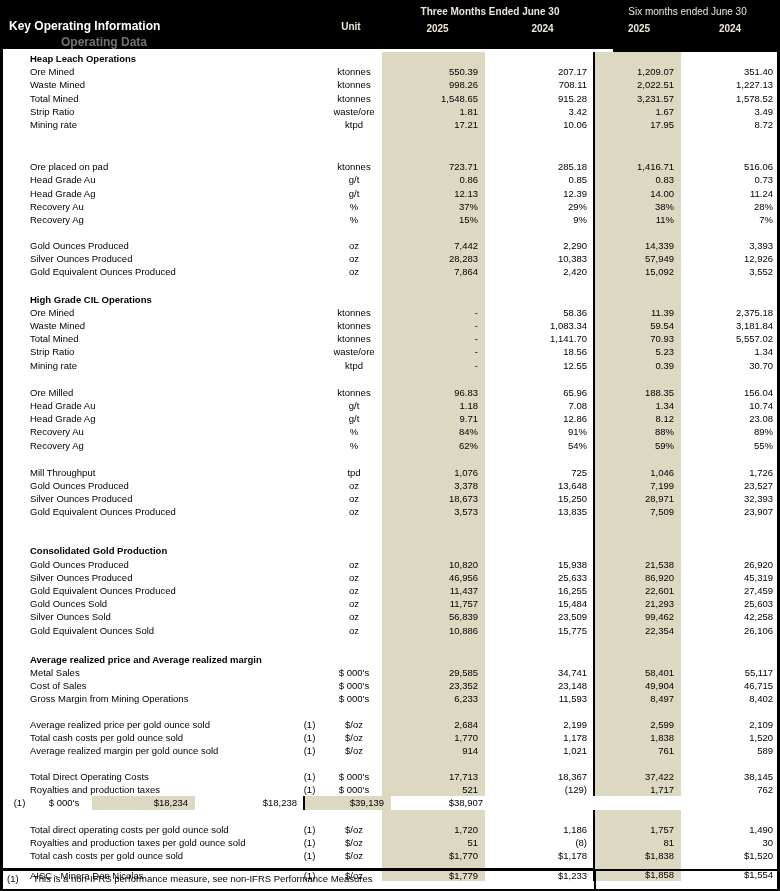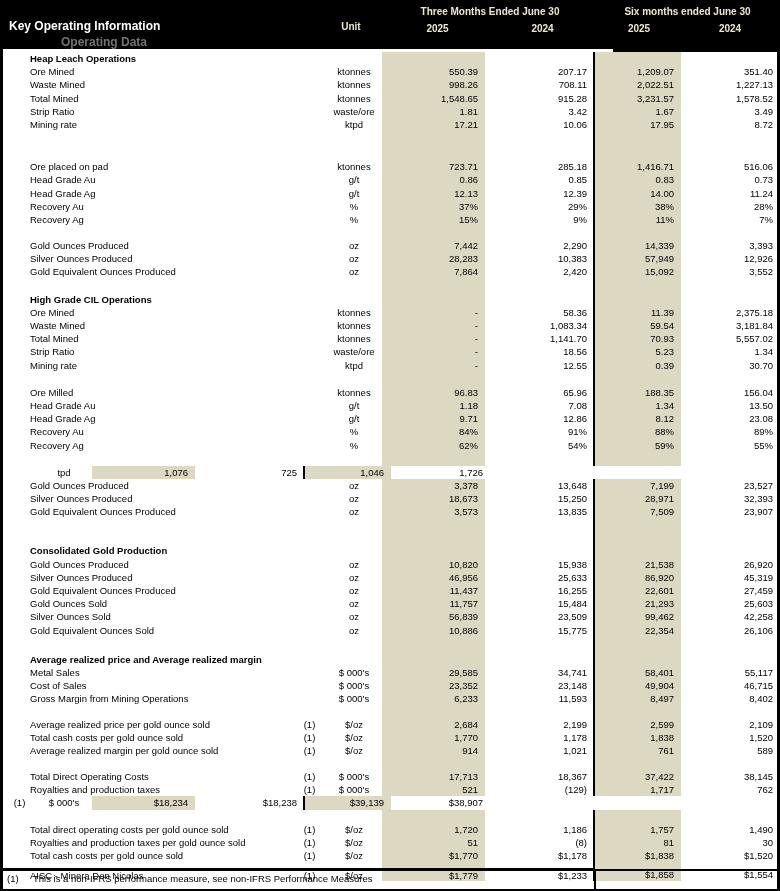--- a/index.html
+++ b/index.html
@@ -8,21 +8,21 @@
     background:#fff;border-left:3px solid #000;border-right:3px solid #000;border-bottom:2px solid #000;
     font-family:"Liberation Sans", sans-serif;display:flex;flex-direction:column;overflow:hidden;
   }
   
   .hdr{height:52px;background:#000;position:relative;flex:0 0 auto;}
   .hdr .t{position:absolute;white-space:nowrap;}
   .hdr-title{left:6px;top:19px;color:#fff;font-weight:bold;font-size:12px;}
   .hdr-subtitle{left:58px;top:35px;color:#737373;font-weight:bold;font-size:12px;}
   .hdr-unit{left:319px;top:21px;width:58px;text-align:center;color:#ece6d2;font-weight:bold;font-size:10px;}
   .grp1{left:382px;top:6px;width:210px;text-align:center;color:#ece6d2;font-weight:bold;font-size:10px;}
-  .grp2{left:592px;top:6px;width:185px;text-align:center;color:#ece6d2;font-weight:bold;font-size:10px;}
+  .grp2{left:592px;top:6px;width:185px;text-align:center;color:#ece6d2;font-weight:normal;font-size:10px;}
   .y11{left:382px;top:23px;width:105px;text-align:center;color:#ece6d2;font-weight:bold;font-size:10px;}
   .y12{left:487px;top:23px;width:105px;text-align:center;color:#ece6d2;font-weight:bold;font-size:10px;}
   .y21{left:592px;top:23px;width:88px;text-align:center;color:#ece6d2;font-weight:bold;font-size:10px;}
   .y22{left:680px;top:23px;width:94px;text-align:center;color:#ece6d2;font-weight:bold;font-size:10px;}
   .hdr-underline{position:absolute;left:0;bottom:0;width:610px;height:3px;background:#fff;}
   
   .tbody{flex:1 1 auto;display:flex;flex-direction:column;min-height:0;}
   .row{display:flex;height:13.2px;line-height:13.2px;font-size:9.5px;color:#000;flex:0 0 auto;}
   .cell{box-sizing:border-box;overflow:hidden;white-space:nowrap;}
   .c-label{width:290px;padding-left:27px;}
@@ -285,21 +285,21 @@
         <div class="cell c-v3">188.35</div>
         <div class="cell c-v4">156.04</div>
       </div>
       <div class="row">
         <div class="cell c-label">Head Grade Au</div>
         <div class="cell c-ref"></div>
         <div class="cell c-unit">g/t</div>
         <div class="cell c-v1">1.18</div>
         <div class="cell c-v2">7.08</div>
         <div class="cell c-v3">1.34</div>
-        <div class="cell c-v4">13.50</div>
+        <div class="cell c-v4">10.74</div>
       </div>
       <div class="row">
         <div class="cell c-label">Head Grade Ag</div>
         <div class="cell c-ref"></div>
         <div class="cell c-unit">g/t</div>
         <div class="cell c-v1">9.71</div>
         <div class="cell c-v2">12.86</div>
         <div class="cell c-v3">8.12</div>
         <div class="cell c-v4">23.08</div>
       </div>
@@ -324,20 +324,21 @@
       <div class="row" style="flex: 0 0 14px;">
         <div class="cell c-label"></div>
         <div class="cell c-ref"></div>
         <div class="cell c-unit"></div>
         <div class="cell c-v1"></div>
         <div class="cell c-v2"></div>
         <div class="cell c-v3"></div>
         <div class="cell c-v4"></div>
       </div>
       <div class="row">
+        <div class="cell c-label">Mill Throughput</div>
         <div class="cell c-ref"></div>
         <div class="cell c-unit">tpd</div>
         <div class="cell c-v1">1,076</div>
         <div class="cell c-v2">725</div>
         <div class="cell c-v3">1,046</div>
         <div class="cell c-v4">1,726</div>
       </div>
       <div class="row">
         <div class="cell c-label">Gold Ounces Produced</div>
         <div class="cell c-ref"></div>

